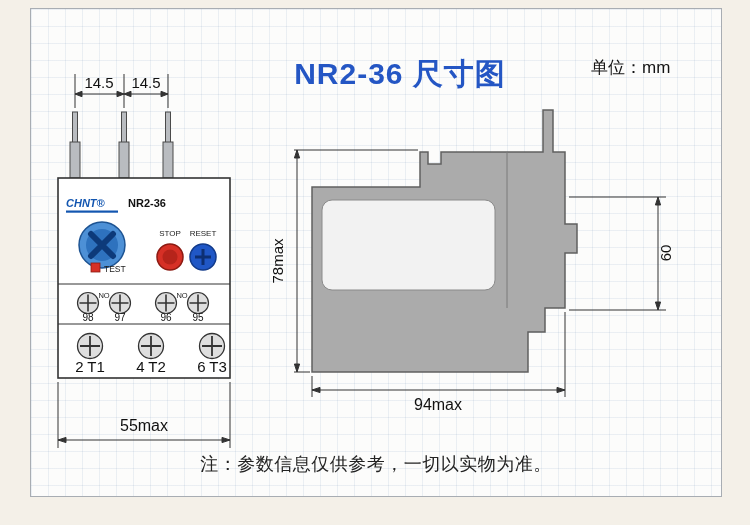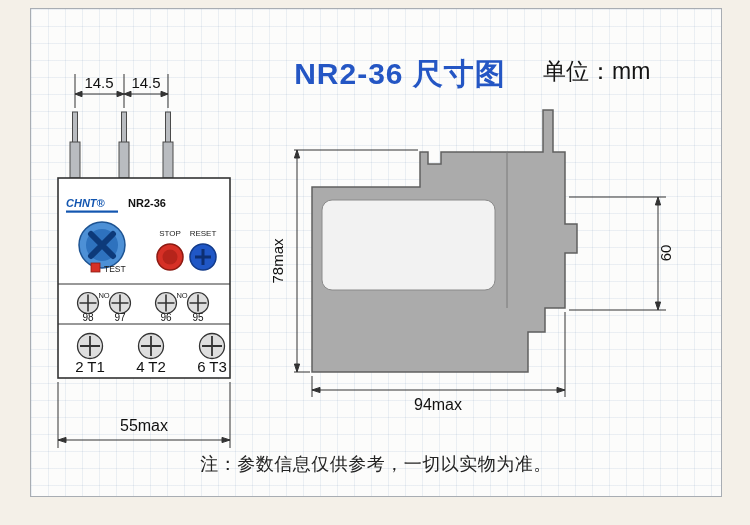--- a/index.html
+++ b/index.html
@@ -21,21 +21,21 @@
   }
   .title {
     position:absolute; left:30px; top:54px; width:692px;
     text-align:center;
     font-size:30px; font-weight:600; letter-spacing:1px;
     color:#2456c4;
     margin-left:24px;
   }
   .unit {
     position:absolute; left:543px; top:56px;
-    font-size:23px; color:#141414;
+    font-size:17px; color:#141414;padding-left:48px;
   }
   .note {
     position:absolute; left:30px; top:452px; width:692px;
     text-align:center;
     font-size:18px; color:#222; letter-spacing:0.5px;
   }
   svg.diagram { position:absolute; left:0; top:0; }
   svg text { font-family:"Liberation Sans", sans-serif; }
 </style>
 </head>

